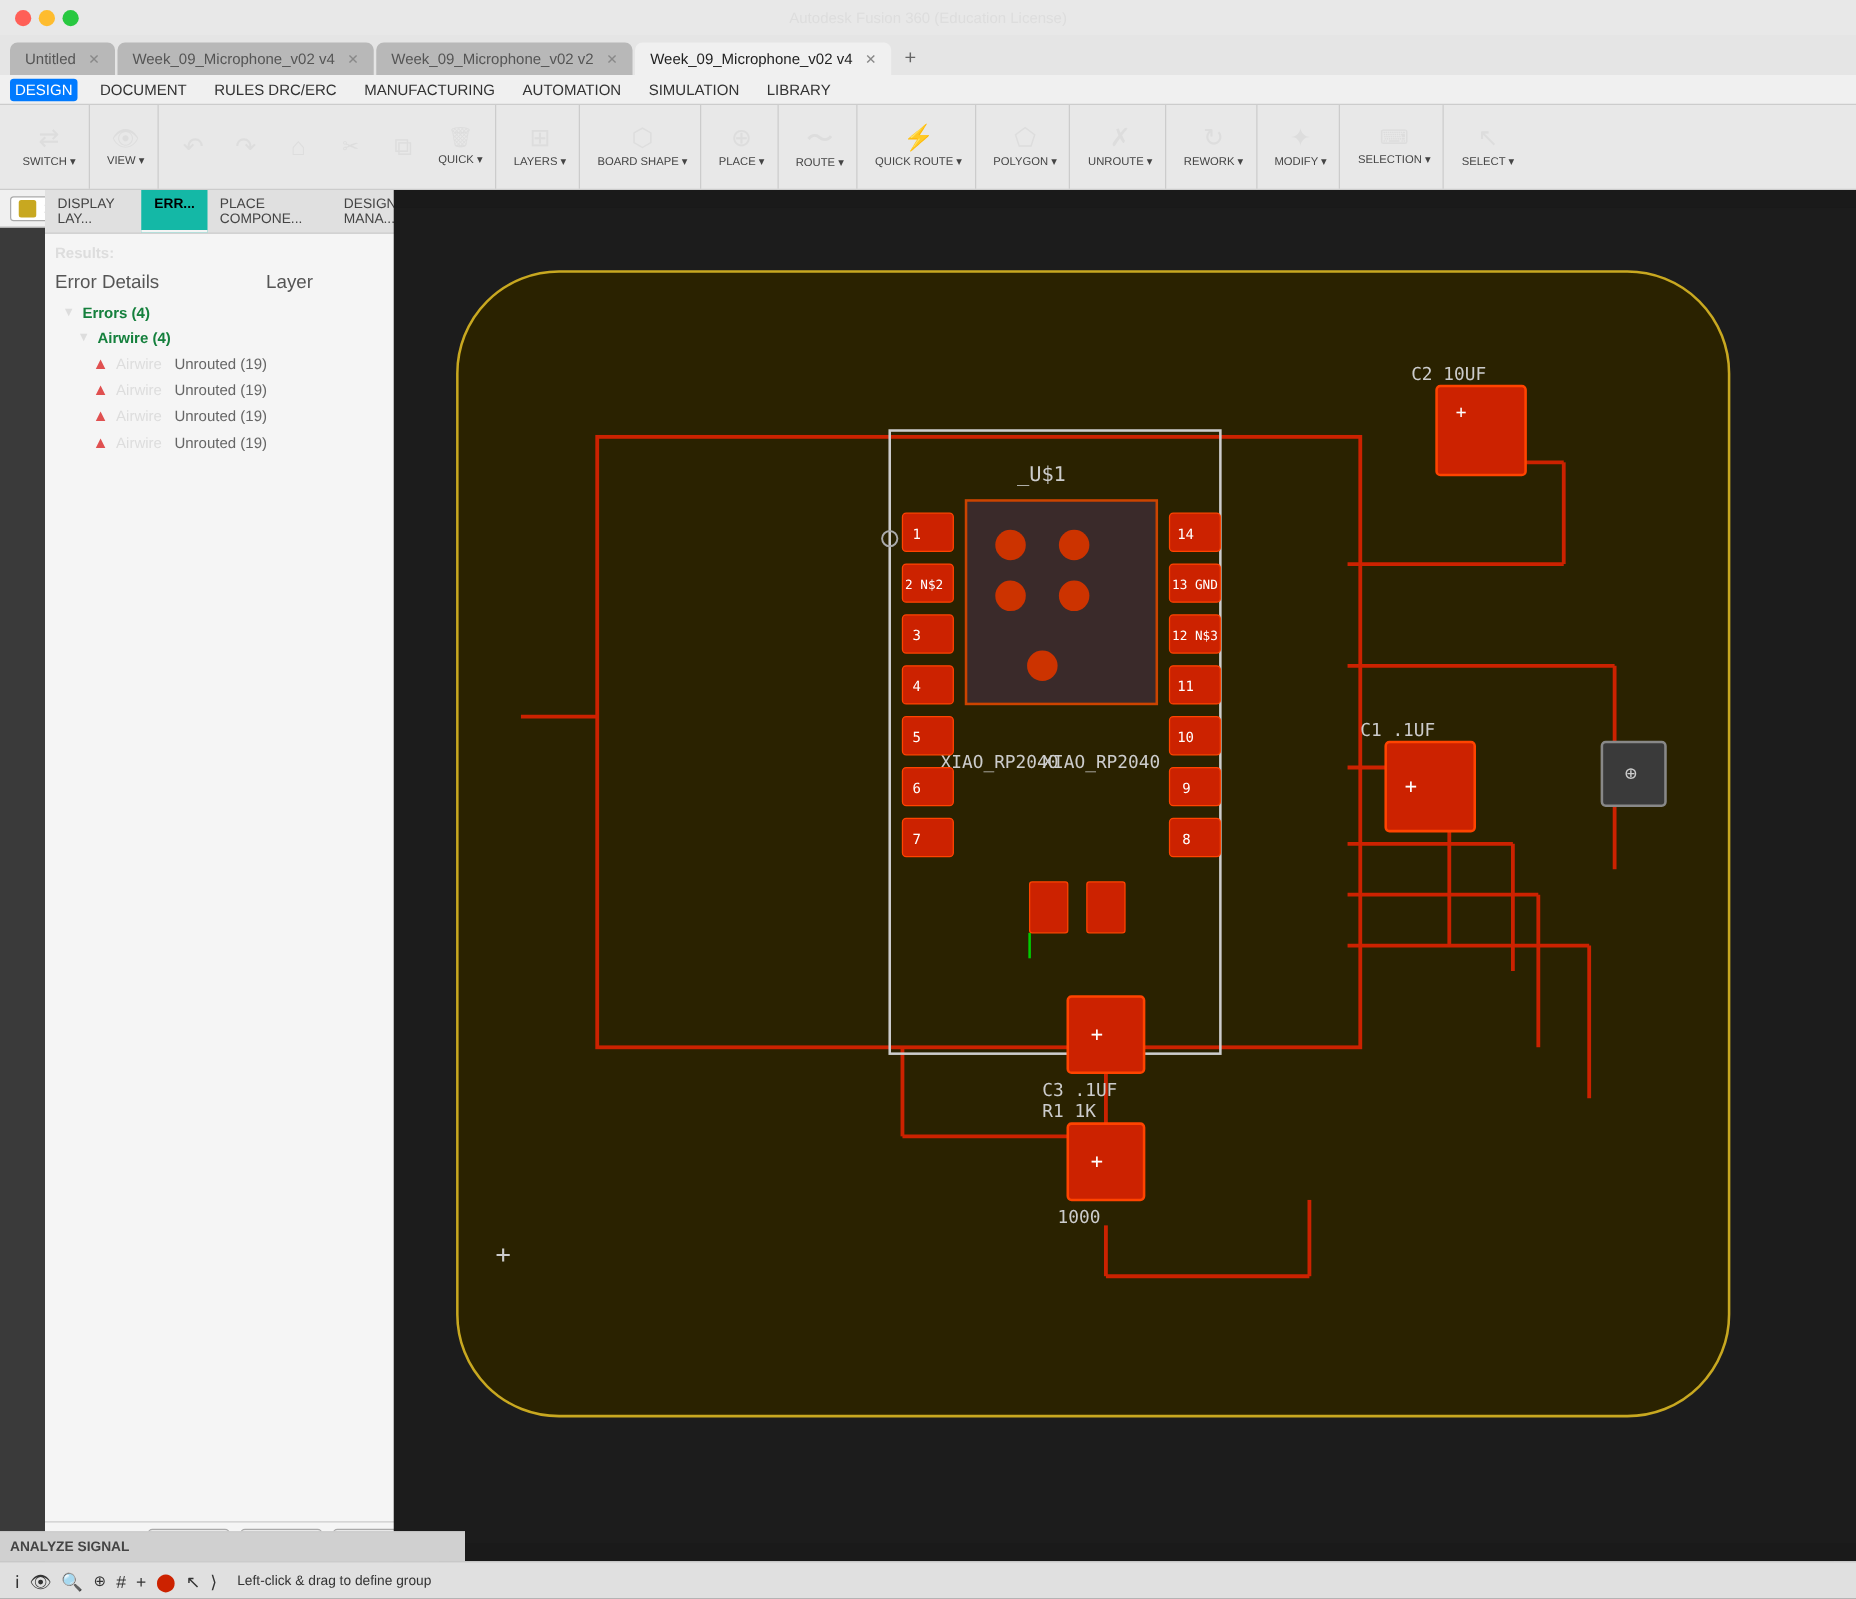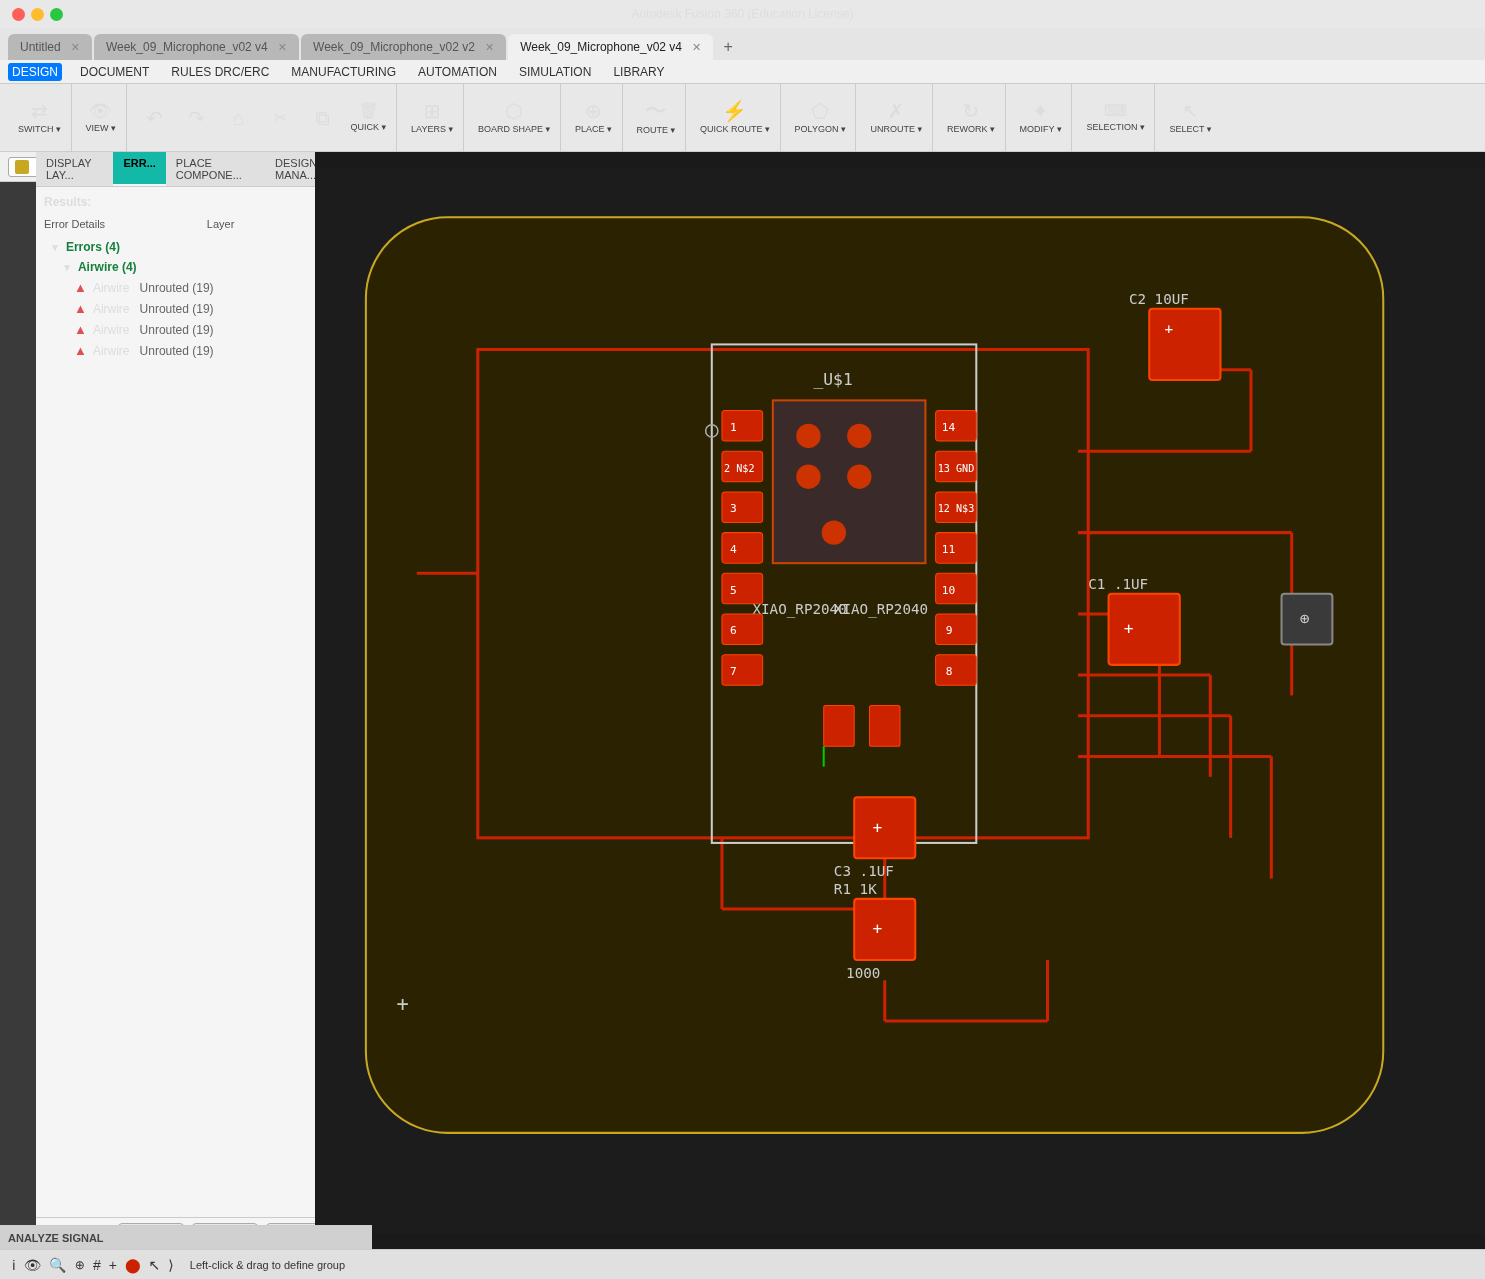--- a/index.html
+++ b/index.html
@@ -42,21 +42,21 @@
     .cmd-input { flex: 1; background: #fff; border: 1px solid #aaa; border-radius: 3px; padding: 2px 8px; font-size: 11px; color: #888; }
 
     
     #side-tabs { position: absolute; left: 0; top: 152px; width: 315px; background: #f5f5f5; border-right: 1px solid #ccc; height: calc(1279px - 152px - 30px); display: flex; flex-direction: column; margin-left: 36px; }
     .side-tab-bar { display: flex; background: #e0e0e0; border-bottom: 1px solid #ccc; }
     .side-tab { padding: 5px 10px; font-size: 11px; cursor: pointer; color: #444; }
     .side-tab.active { background: #14b8a6; border-bottom: 2px solid #f5f5f5; color: #000; font-weight: 600; }
     .side-content { flex: 1; overflow-y: auto; padding: 8px; }
     .results-label { font-size: 12px; font-weight: 700; margin-bottom: 8px; }
     .panel-header { display: flex; align-items: center; justify-content: space-between; margin-bottom: 6px; }
-    .panel-col { font-size: 11px; color: #555; }
+    .panel-col { font-size: 15px; color: #555; }
     .err-tree { font-size: 12px; }
     .tree-item { padding: 3px 6px; display: flex; align-items: center; gap: 6px; cursor: pointer; }
     .tree-item .tri { font-size: 10px; }
     .err-icon { color: #e05050; font-size: 13px; }
     .err-label { color: #15803d; font-weight: 600; }
     .err-sub { color: #666; margin-left: 4px; }
     .indent1 { margin-left: 12px; }
     .indent2 { margin-left: 24px; }
 
     

